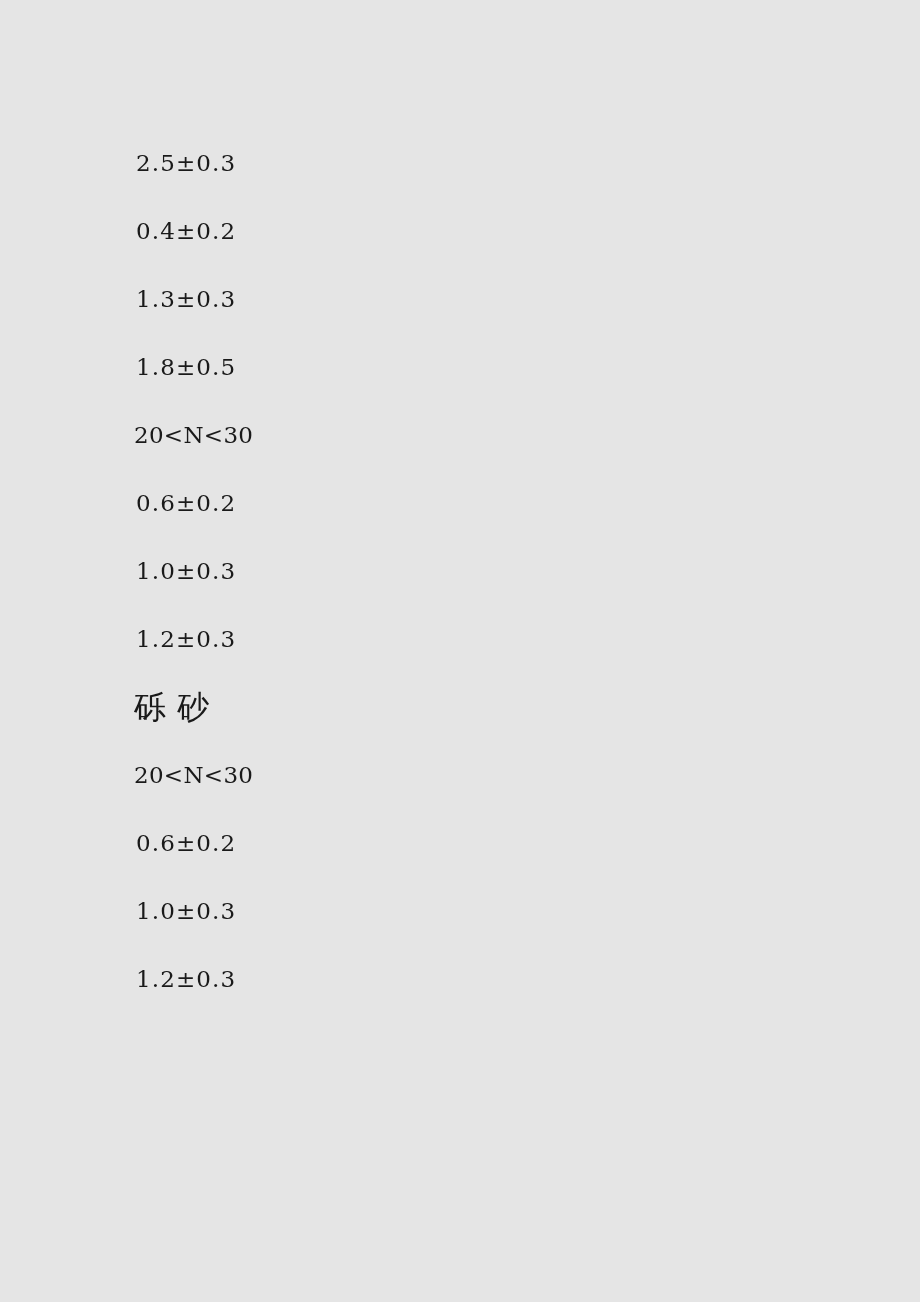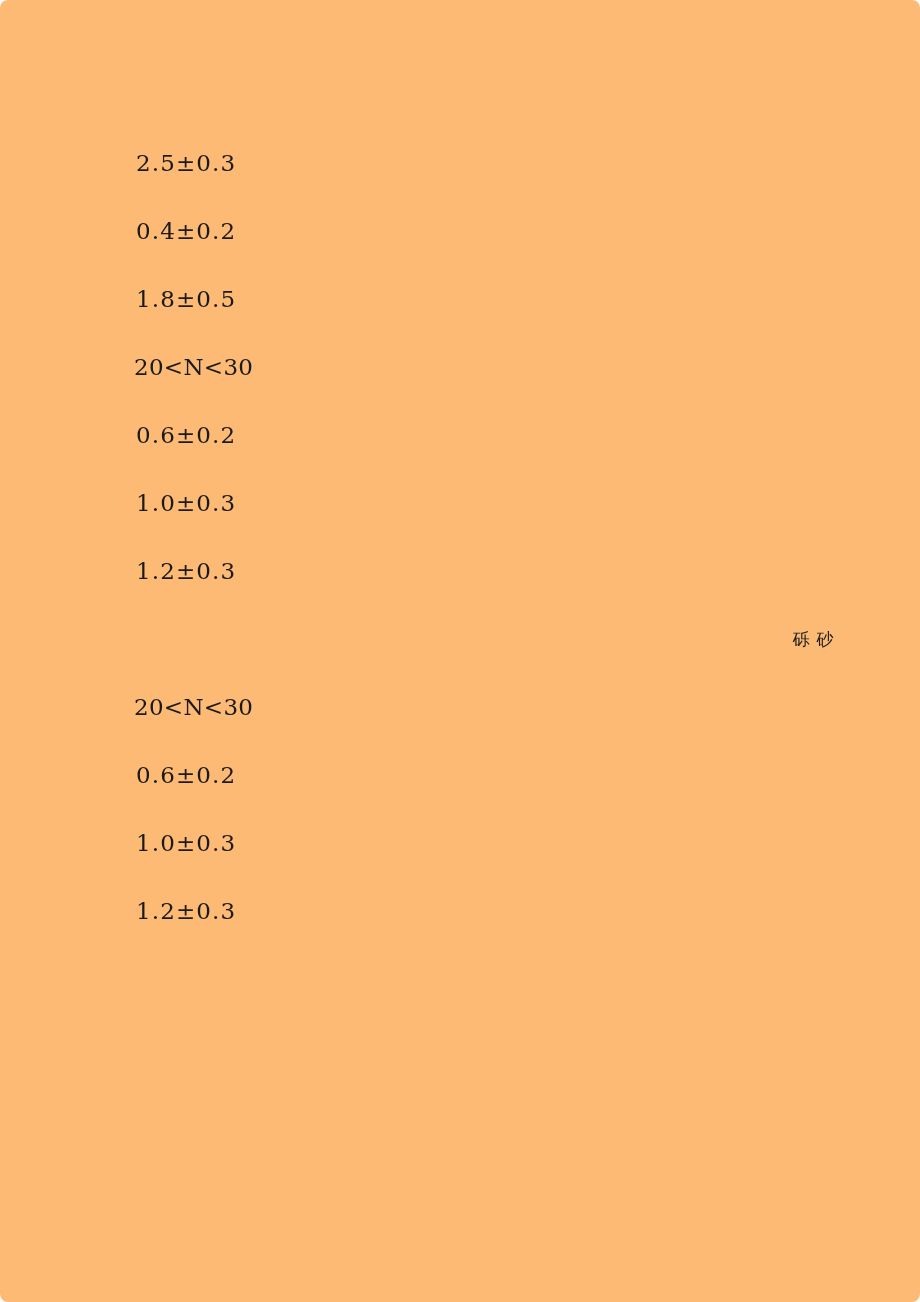--- a/index.html
+++ b/index.html
@@ -16,64 +16,63 @@
     color: #1a1a1a;
     -webkit-font-smoothing: antialiased;
   }
 
   #page {
     position: absolute;
     left: 0;
     top: 0;
     width: 920px;
     height: 1302px;
-    background: #fdba74;
-    border-radius: 8px;
+    background: #e5e5e5;
   }
 
   #content {
     position: absolute;
     left: 134px;
     top: 148px;
     width: 700px;
   }
 
   .doc-line {
     height: 68px;
     line-height: 30px;
     font-size: 23px;
     white-space: pre;
     letter-spacing: 0.2px;
     text-align: left;
     color: #1a1a1a;
   }
 
   .doc-line.cjk {
-    font-size: 17px;
+    font-size: 32px;
     letter-spacing: 0.6px;
-    text-align: right;
   }
 
   .doc-line.num {
     padding-left: 2px;
     letter-spacing: 1.1px;
   }
 
   .doc-line.range {
     padding-left: 0px;
     letter-spacing: 0.3px;
   }
 </style>
 </head>
 <body style="background: rgb(255, 255, 255); color: rgb(26, 26, 26);">
 
 <div id="page">
   <div id="content">
       <div class="doc-line num">2.5±0.3</div>
       <div class="doc-line num">0.4±0.2</div>
+      <div class="doc-line num">1.3±0.3</div>
       <div class="doc-line num">1.8±0.5</div>
       <div class="doc-line range">20&lt;N&lt;30</div>
       <div class="doc-line num">0.6±0.2</div>
       <div class="doc-line num">1.0±0.3</div>
       <div class="doc-line num">1.2±0.3</div>
       <div class="doc-line cjk">砾 砂</div>
       <div class="doc-line range">20&lt;N&lt;30</div>
       <div class="doc-line num">0.6±0.2</div>
       <div class="doc-line num">1.0±0.3</div>
       <div class="doc-line num">1.2±0.3</div>

